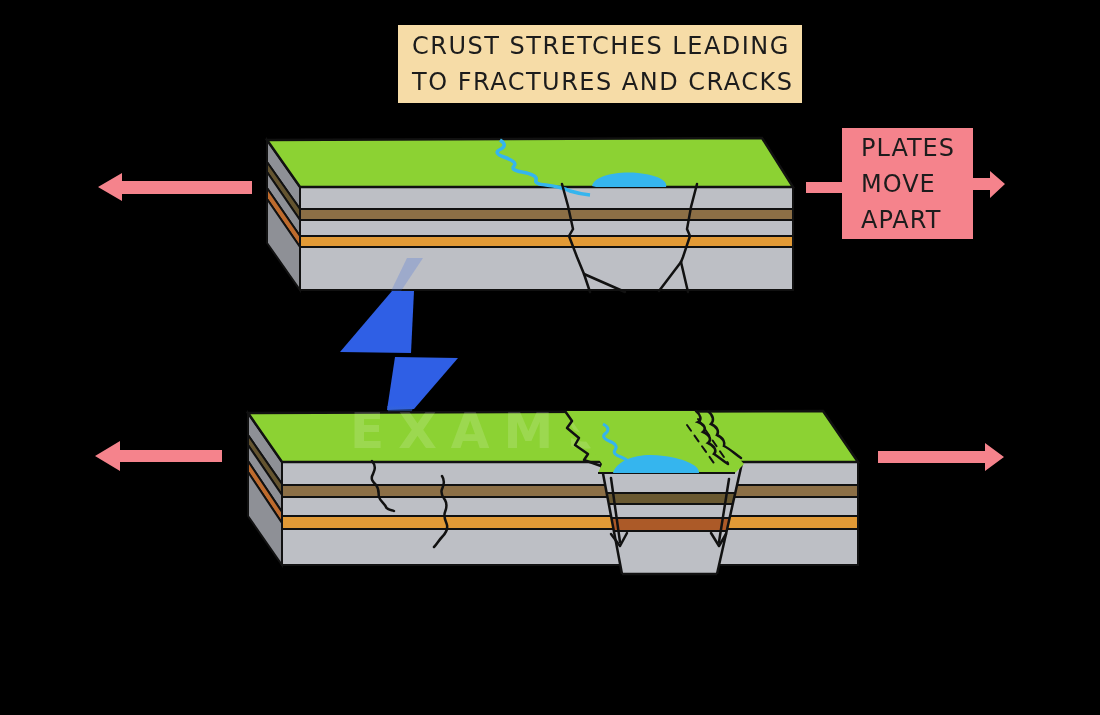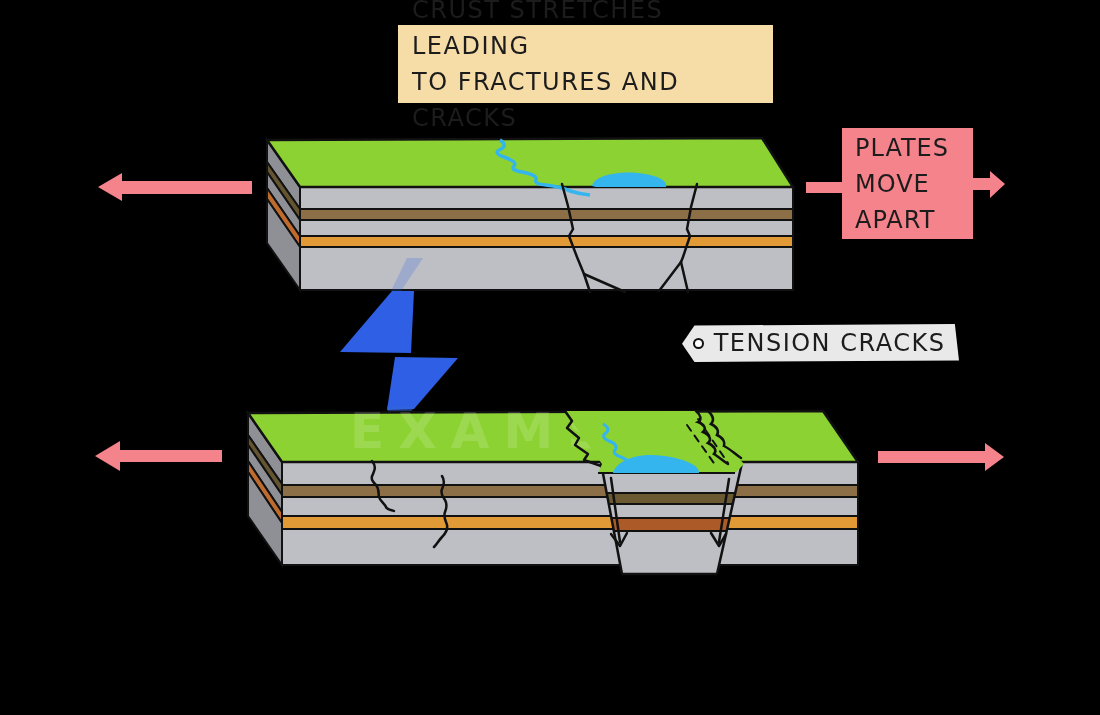--- a/index.html
+++ b/index.html
@@ -6,28 +6,28 @@
   .stage{
     position:relative;width:1100px;height:715px;background:var(--canvasBg,#000);
     overflow:hidden;font-family:"DejaVu Sans", "Liberation Sans", sans-serif;
   }
   .stage svg{position:absolute;left:0;top:0;}
   .note{
     position:absolute;display:flex;flex-direction:column;justify-content:center;
     background:var(--noteTan);color:var(--inkText);
     white-space:pre-line;letter-spacing:1.5px;
   }
-  .note-top{left:398px;top:25px;width:375px;height:78px;font-size:24px;line-height:36px;padding-left:14px;box-sizing:border-box;}
+  .note-top{left:398px;top:25px;width:404px;height:78px;font-size:24px;line-height:36px;padding-left:14px;box-sizing:border-box;}
   .note-bottom{left:363px;top:590px;width:510px;height:80px;font-size:23px;line-height:37px;padding-left:16px;box-sizing:border-box;}
   .plates-box{
     position:absolute;left:842px;top:128px;width:131px;height:111px;
     background:var(--accentPink);color:var(--inkText);
     display:flex;flex-direction:column;justify-content:center;
     white-space:pre-line;font-size:24px;line-height:36px;letter-spacing:1px;
-    padding-left:13px;box-sizing:border-box;
+    padding-left:19px;box-sizing:border-box;
   }
   .tension-tag{
     position:absolute;left:682px;top:324px;width:277px;height:38px;
     background:var(--tagGray);color:var(--inkText);
     clip-path:polygon(0 52%, 4.5% 4%, 98.5% 0, 100% 96%, 4.5% 100%);
     display:flex;align-items:center;justify-content:center;
     font-size:24px;letter-spacing:1.5px;
   }
   .tag-hole{
     position:absolute;left:11px;top:50%;margin-top:-5px;width:7px;height:7px;
@@ -164,19 +164,15 @@
   </g>
 </svg>
 
 <div class="note note-top">CRUST STRETCHES LEADING
 TO FRACTURES AND CRACKS</div>
 
 <div class="plates-box">PLATES
 MOVE
 APART</div>
 
-<div class="tension-tag">
-  <span class="tag-hole"></span>
-  <span class="tag-text">TENSION CRACKS</span>
-</div>
 
 
 </div>
 
 </body></html>

